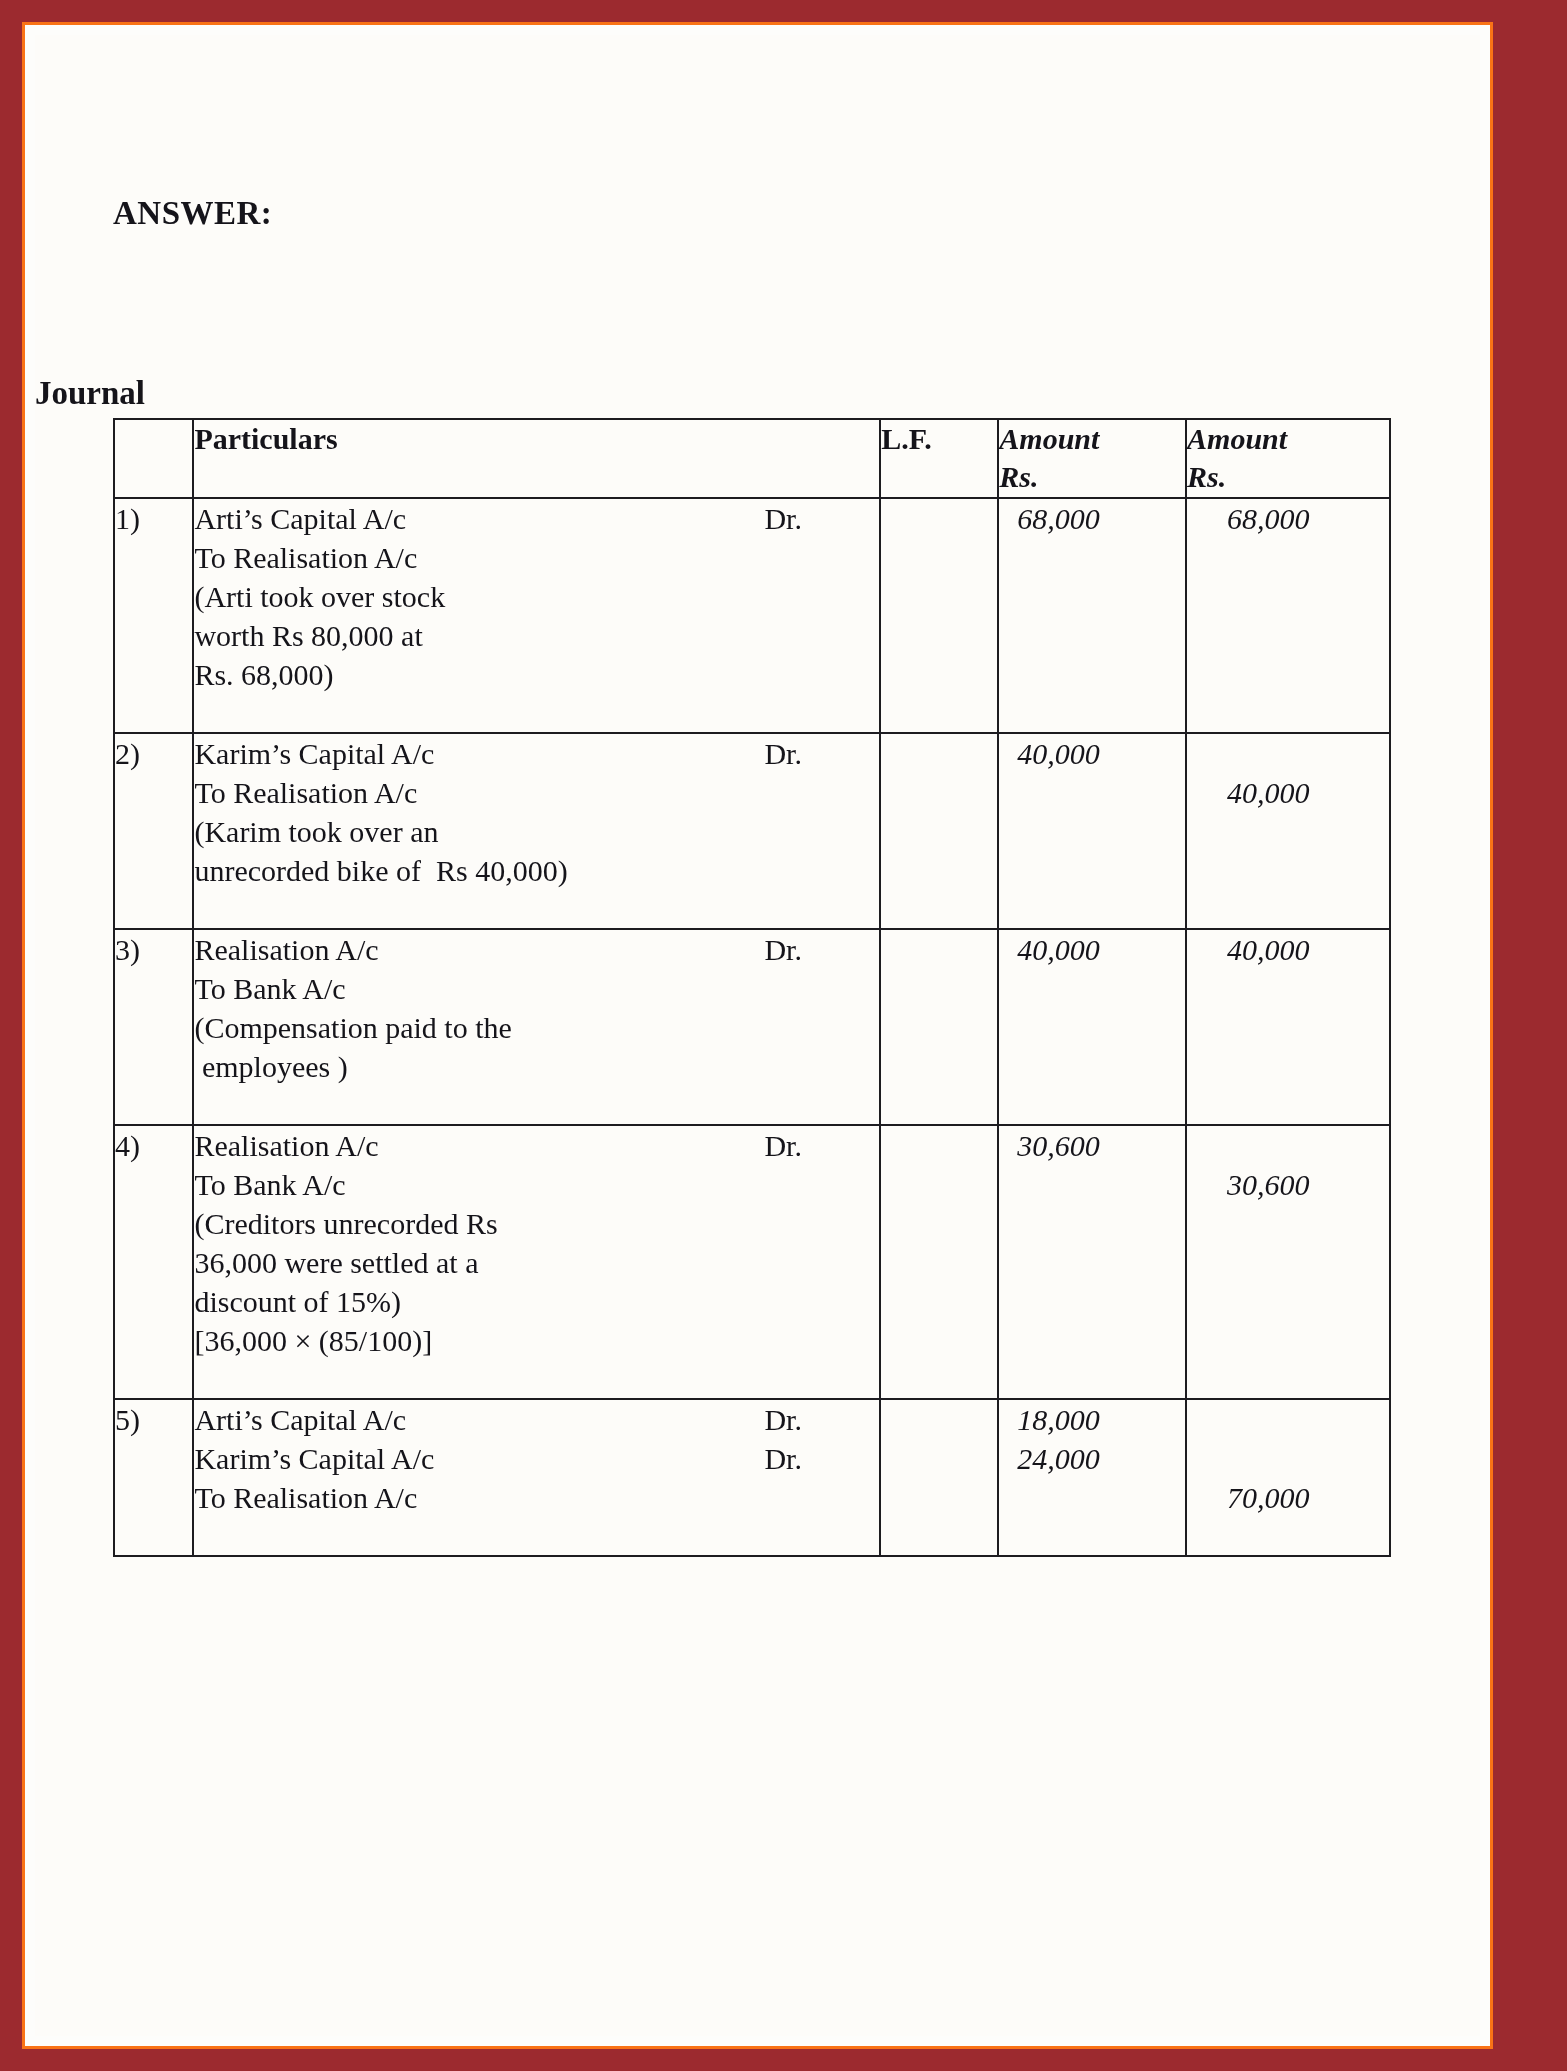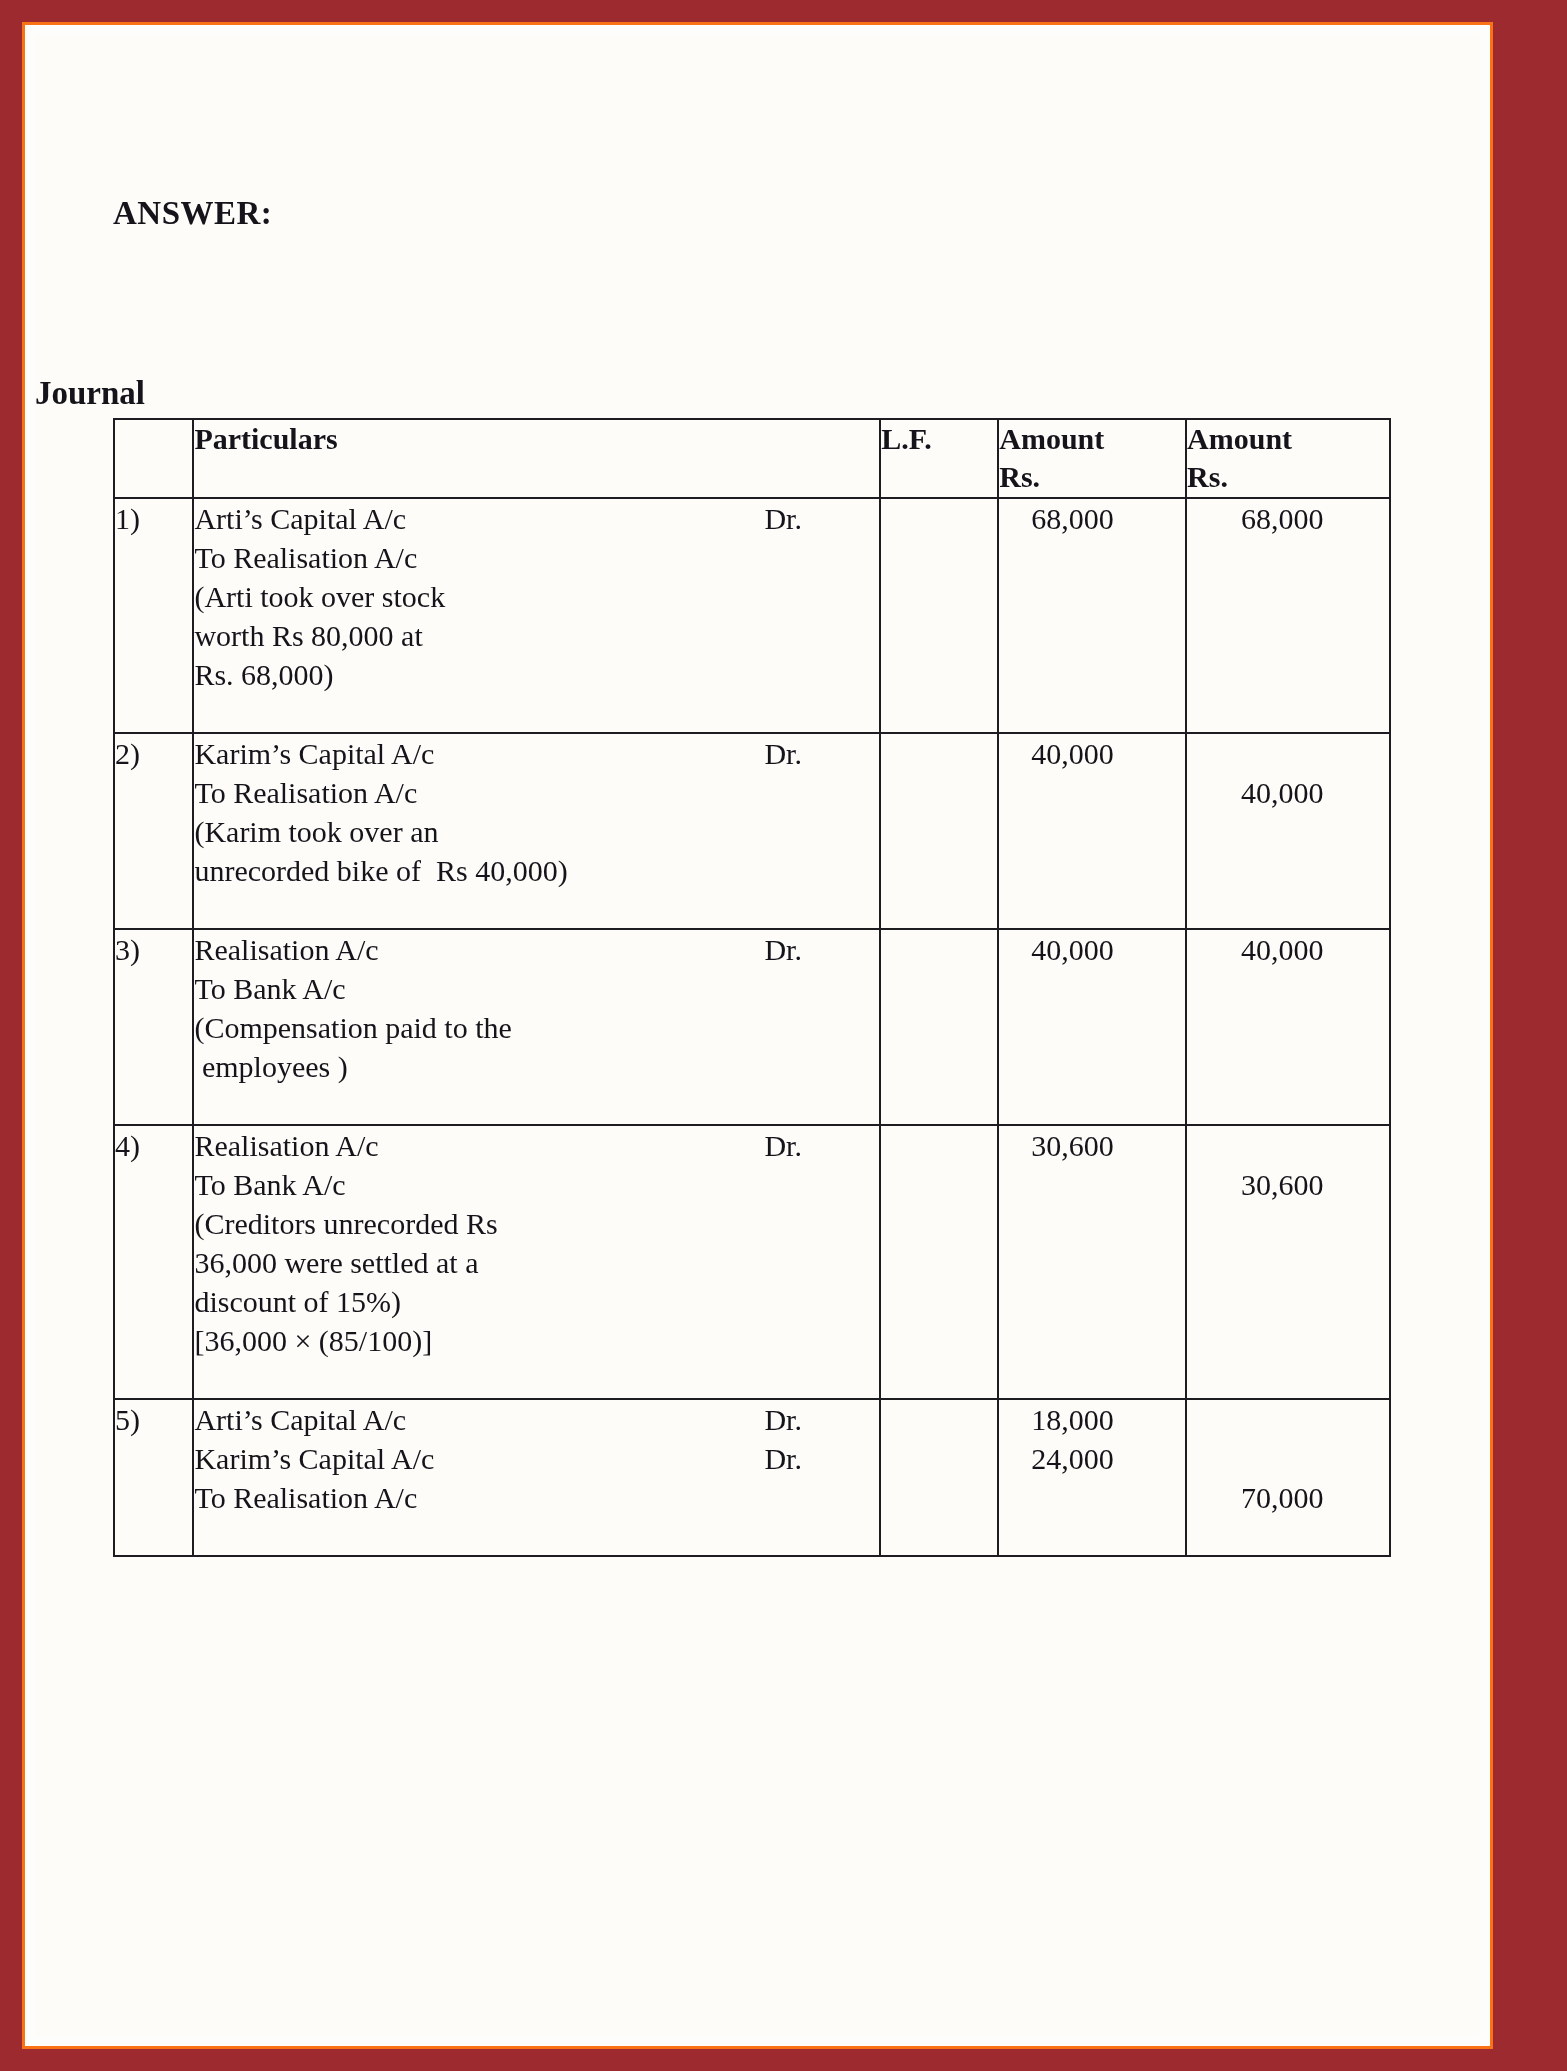--- a/index.html
+++ b/index.html
@@ -73,21 +73,21 @@
   .hdr-cell {
     font-size: 30px;
     font-weight: bold;
     padding: 8px 12px 10px 12px;
     text-align: left;
     height: 78px;
     box-sizing: border-box;
     line-height: 1.28;
     margin-left: 40px;
   }
-  .hdr-stack span { display: block; }
+  .hdr-stack span { display: block; font-style: italic; }
 
   .sn-cell {
     font-size: 30px;
     padding: 9px 0 0 12px;
     line-height: 1.3;
   }
   .part-cell {
     font-size: 30px;
     padding: 9px 0 10px 14px;
     line-height: 1.3;
@@ -107,21 +107,22 @@
   .lf-cell { }
   .amt-cell {
     font-size: 30px;
     padding: 9px 0 0 0;
     line-height: 1.3;
     text-align: left;
   }
   .amt-line {
     display: block;
     white-space: pre;
-    padding-left: 32px;
+    padding-left: 18px;
+    font-style: italic;
   }
   .amt-line.blank { visibility: hidden; }
   .amt-cell.pad2 { padding-left: 22px; }
   .spacer-line { display: block; height: 38px; }
 </style>
 </head>
 <body>
 
 <div class="page-frame">
   <div class="paper">

